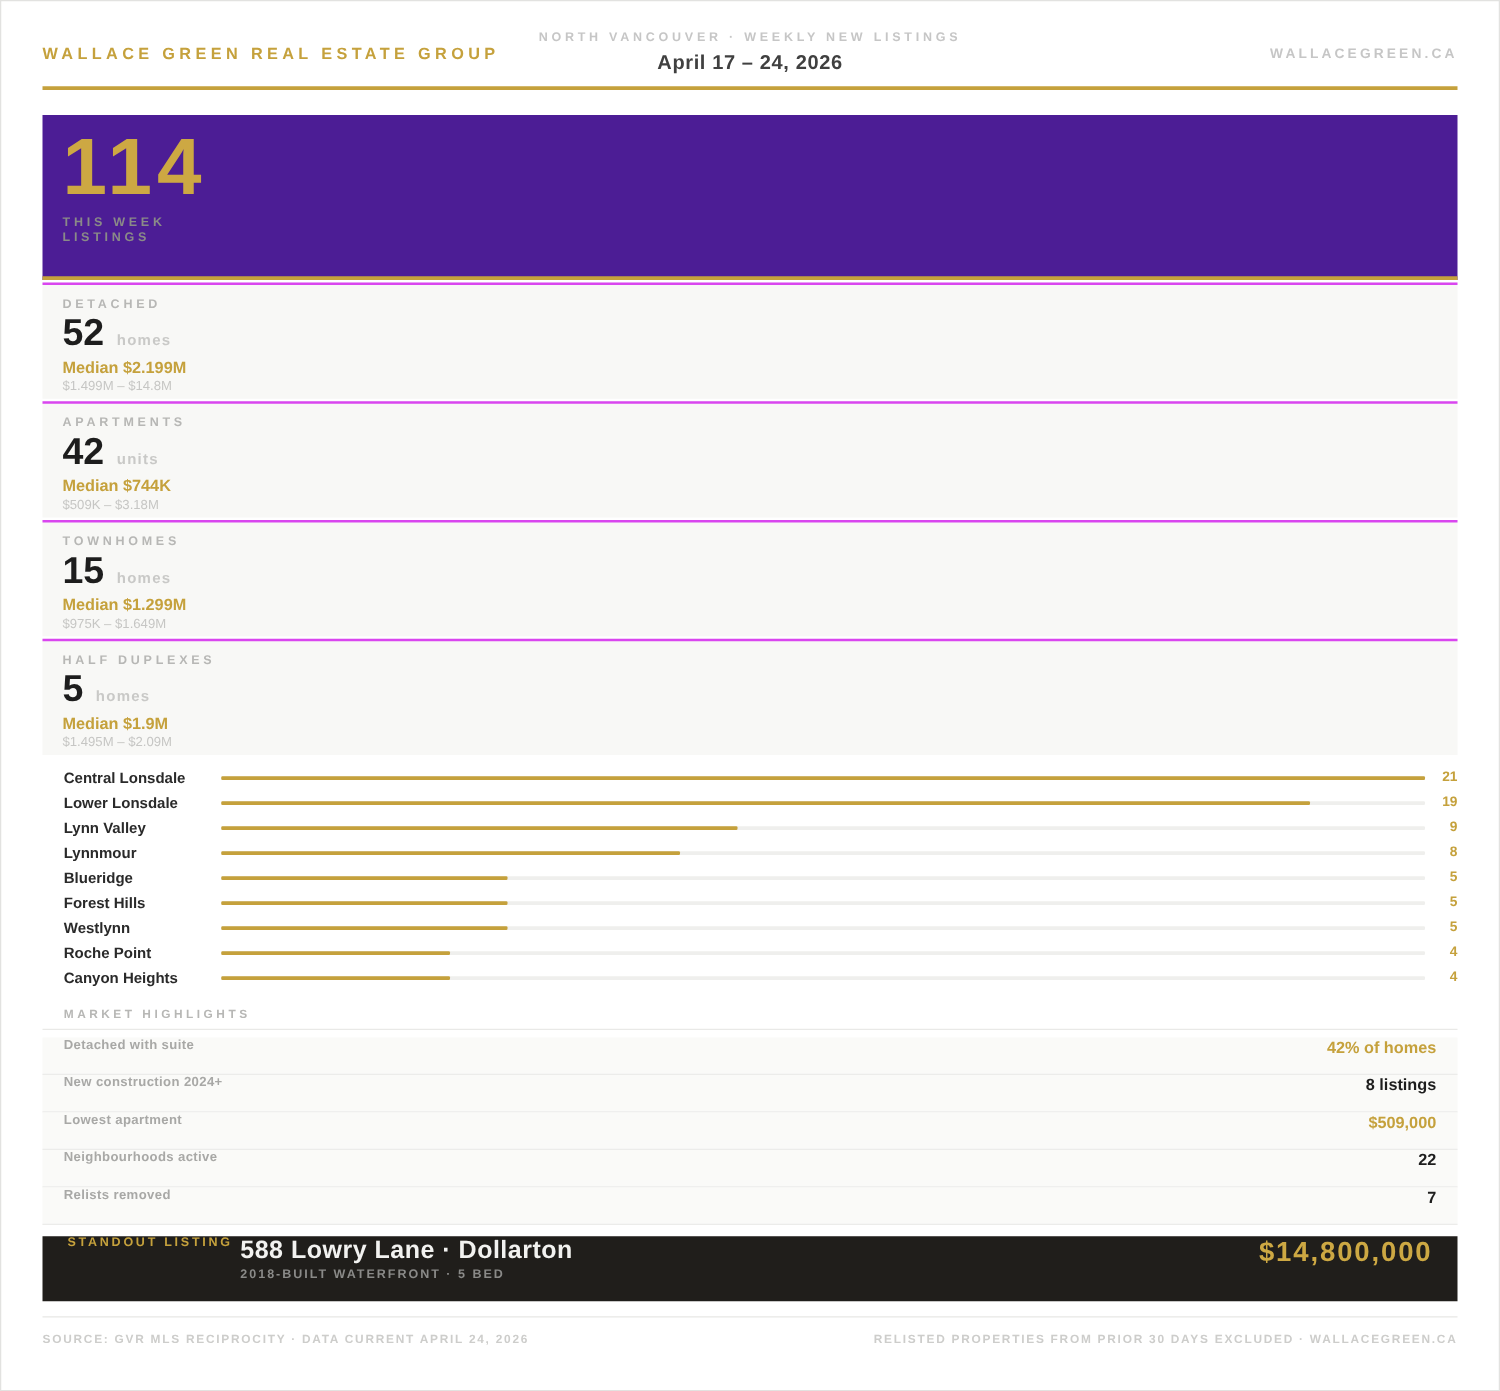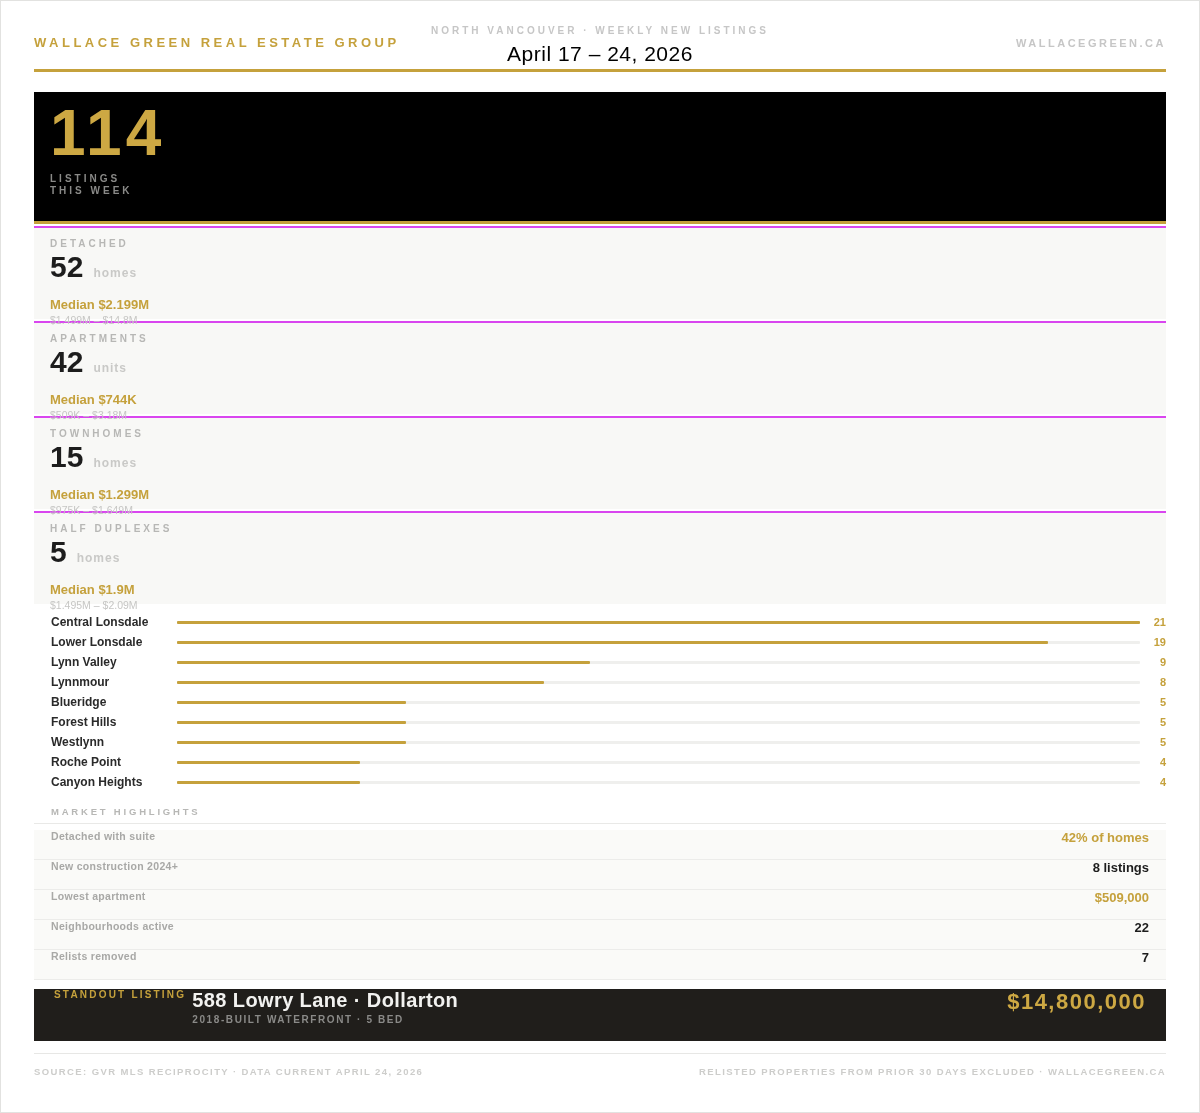--- a/index.html
+++ b/index.html
@@ -14,51 +14,51 @@
   .header { position:relative; height:68px; }
   .brand {
     position:absolute; left:33px; top:34px;
     font-size:13px; font-weight:bold; letter-spacing:3.5px; color:#c5a13c;
   }
   .header-center { position:absolute; left:0; right:0; top:24px; text-align:center; }
   .header-sub {
     font-size:10px; font-weight:bold; letter-spacing:3px; color:#c6c6c6;
   }
   .header-date {
-    margin-top:6px; font-size:21px; font-weight:normal; color:#000000; letter-spacing:0.5px;
+    margin-top:6px; font-size:16px; font-weight:bold; color:#404040; letter-spacing:0.5px;
   }
   .site {
     position:absolute; right:33px; top:36px;
     font-size:11px; font-weight:bold; letter-spacing:2.5px; color:#c6c6c6;
   }
   .gold-rule { margin:0 33px; height:3px; background:#c5a13c; }
 
   
   .hero {
-    margin:20px 33px 0; height:132px; background:#000000;
+    margin:20px 33px 0; height:132px; background:#4c1d95;
     border-bottom:3px solid #c5a13c; padding:4px 16px 0;
   }
   .hero-count {
     color:#cda843; font-size:64px; font-weight:bold; letter-spacing:4px; line-height:74px;
   }
   .hero-label { margin-top:3px; }
   .hero-label div {
     font-size:10px; font-weight:bold; letter-spacing:3px; color:#8a8a88; line-height:12px;
   }
 
   
   .card {
     margin:2px 33px 0; height:93px; background:#f8f8f6;
     border-top:2px solid #d946ef; padding:10px 16px 0;
   }
   .card-cat { font-size:10px; font-weight:bold; letter-spacing:3px; color:#b7b7b5; }
   .card-num-row { display:flex; align-items:baseline; margin-top:2px; }
   .card-count { font-size:30px; font-weight:bold; color:#1d1d1d; line-height:32px; }
   .card-unit { margin-left:10px; font-size:12px; font-weight:bold; letter-spacing:1px; color:#c9c9c7;text-align:center; }
-  .card-median { margin-top:14px; font-size:13px; font-weight:bold; color:#c5a13c; }
+  .card-median { margin-top:3px; font-size:13px; font-weight:bold; color:#c5a13c; }
   .card-range { margin-top:2px; font-size:10.5px; color:#c6c6c4; }
 
   
   .section { margin:0 33px; }
   .section-title {
     padding:10px 17px 6px; font-size:9.5px; font-weight:bold;
     letter-spacing:2.8px; color:#b7b7b5;
     border-bottom:1px solid #e9e9e7;
   }
 
@@ -116,22 +116,22 @@
       <div class="header-sub">NORTH VANCOUVER · WEEKLY NEW LISTINGS</div>
       <div class="header-date">April 17 – 24, 2026</div>
     </div>
     <div class="site">WALLACEGREEN.CA</div>
   </div>
   <div class="gold-rule"></div>
 
   <div class="hero">
     <div class="hero-count">114</div>
     <div class="hero-label">
+      <div>THIS WEEK</div>
       <div>LISTINGS</div>
-      <div>THIS WEEK</div>
     </div>
   </div>
 
   <div class="card">
     <div class="card-cat">DETACHED</div>
     <div class="card-num-row">
       <span class="card-count">52</span>
       <span class="card-unit">homes</span>
     </div>
     <div class="card-median">Median $2.199M</div>

